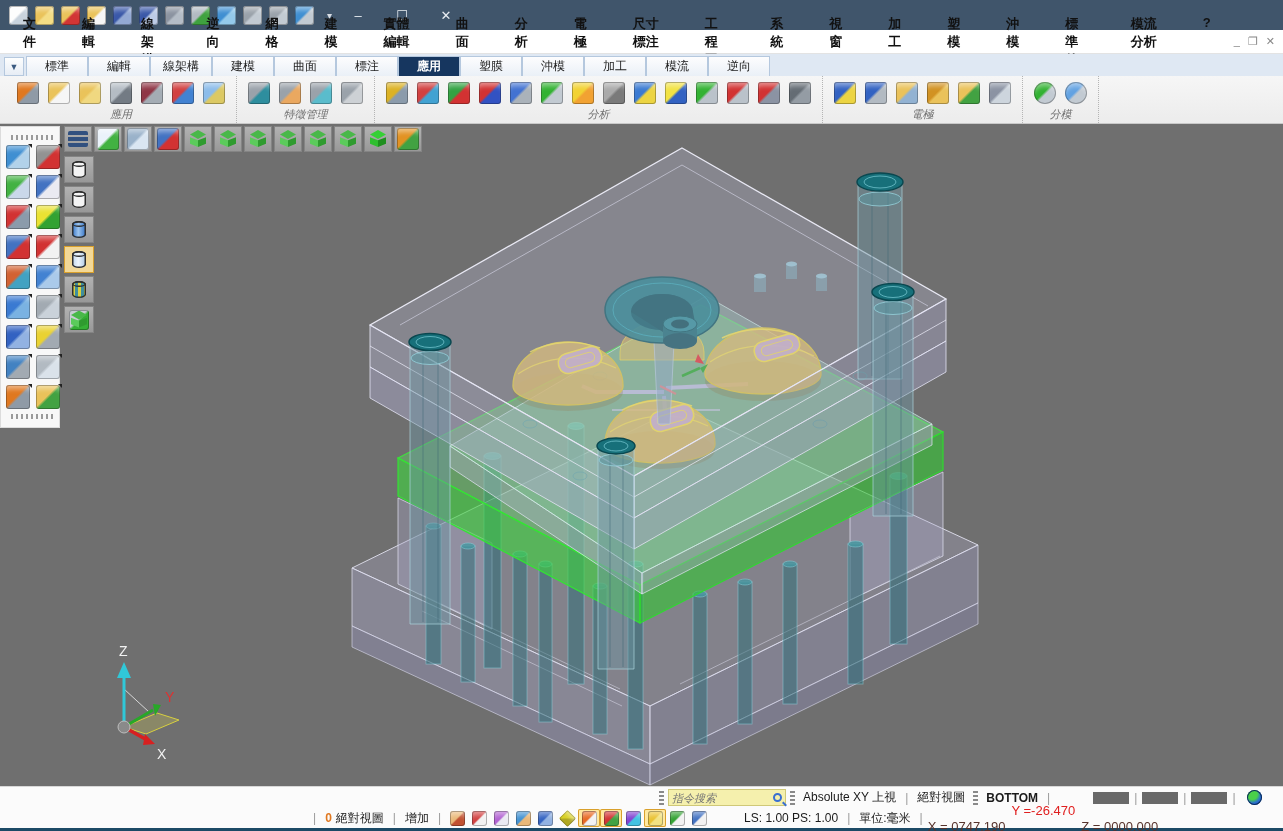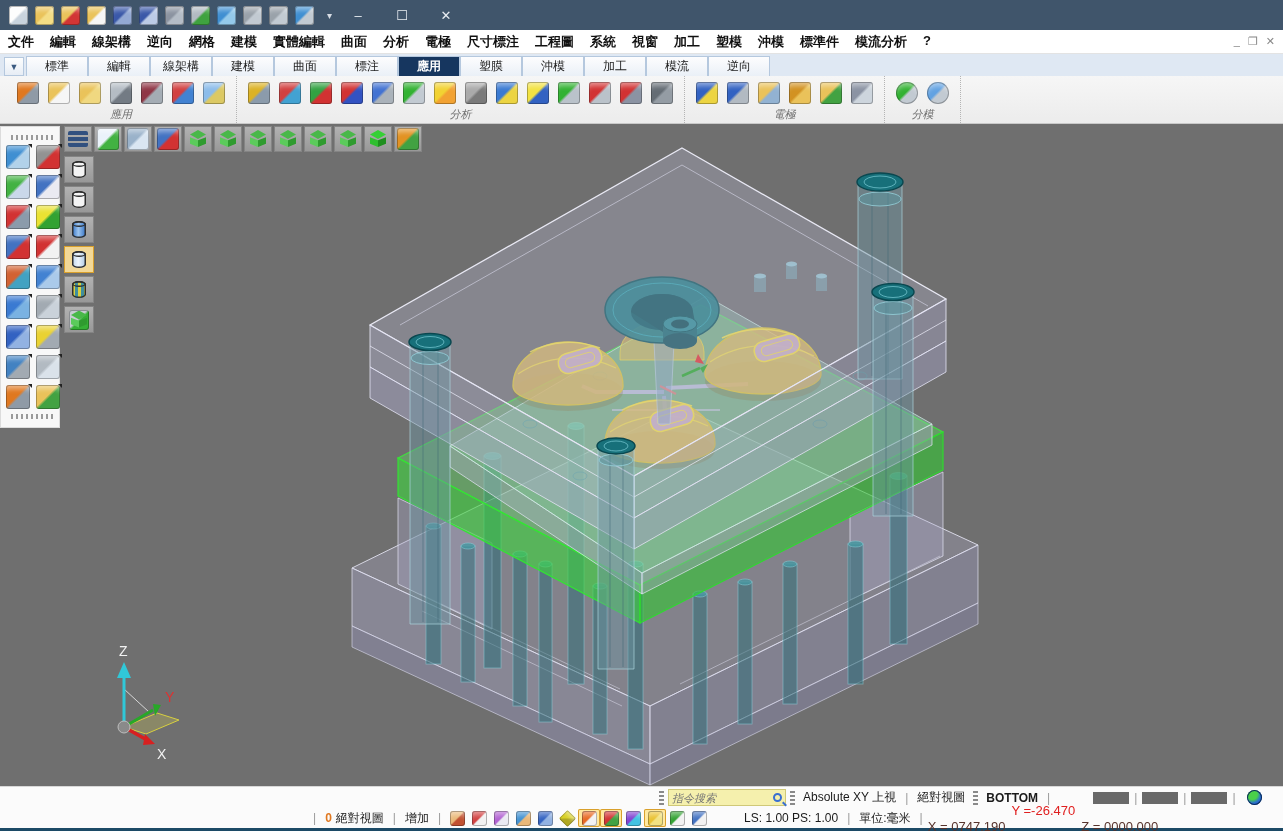--- a/index.html
+++ b/index.html
@@ -10,21 +10,21 @@
   .titlebar{height:30px;background:#40556b;display:flex;align-items:center;color:#fff;flex:0 0 30px;}
   .qa{display:flex;align-items:center;gap:5px;padding:0 8px;}
   .qa .ig{width:19px;height:19px;}
   .qa-caret{color:#d7dde4;font-size:10px;padding:0 4px;}
   .title-text{flex:1;text-align:center;font-size:13px;color:#fff;letter-spacing:.2px;}
   .wctl{display:flex;}
   .wctl span{width:44px;height:30px;display:flex;align-items:center;justify-content:center;font-size:13px;color:#e8edf2;}
 
   
   .menubar{height:24px;background:#fff;display:flex;align-items:center;flex:0 0 24px;border-bottom:1px solid #e3e3e3;}
-  .menubar .mi{font-size:13px;font-weight:bold;color:#111;padding:0 8px;cursor:default;}
+  .menubar .mi{font-size:13px;font-weight:bold;color:#111;padding:0 23px;cursor:default;}
   .mdi-ctl{margin-left:auto;display:flex;gap:8px;padding-right:8px;color:#888;font-size:11px;}
 
   
   .tabrow{height:22px;background:#dfe8f3;display:flex;align-items:flex-end;flex:0 0 22px;padding-left:4px;}
   .tab-drop{width:20px;height:19px;border:1px solid #b5c8de;background:linear-gradient(#fdfefe,#e7edf5);font-size:9px;color:#3a5a80;display:flex;align-items:center;justify-content:center;margin-right:2px;}
   .tab{height:20px;min-width:62px;padding:0 12px;border:1px solid #b5c8de;border-bottom:none;background:linear-gradient(#fdfdfe,#eaf0f7);display:flex;align-items:center;justify-content:center;font-size:12px;color:#222;}
   .tab.active{background:#16365f;color:#fff;font-weight:bold;}
 
   
   .ribbon{height:48px;background:linear-gradient(#f6f6f6,#ececec);display:flex;flex:0 0 48px;border-bottom:1px solid #c9c9c9;padding-left:6px;}
@@ -216,20 +216,37 @@
             <i class="ig"></i>
           </button>
           <button class="icobtn" style="--c1: #8cbcea; --c2: #dcc964;">
             <i class="ig"></i>
           </button>
         </div>
       <div class="rlabel">應用</div>
     </div>
     <div class="rgroup">
       <div class="ricons">
+          <button class="icobtn" style="--c1: #9aa2aa; --c2: #2e8e9e;">
+            <i class="ig"></i>
+          </button>
+          <button class="icobtn" style="--c1: #9aa2aa; --c2: #eaa860;">
+            <i class="ig"></i>
+          </button>
+          <button class="icobtn" style="--c1: #9aa2aa; --c2: #5abccc;">
+            <i class="ig"></i>
+          </button>
+          <button class="icobtn" style="--c1: #9aa2aa; --c2: #cdd1d5;">
+            <i class="ig"></i>
+          </button>
+        </div>
+      <div class="rlabel">特徵管理</div>
+    </div>
+    <div class="rgroup">
+      <div class="ricons">
           <button class="icobtn" style="--c1: #dcb224; --c2: #8b9bab;">
             <i class="ig"></i>
           </button>
           <button class="icobtn" style="--c1: #d24040; --c2: #42a2d2;">
             <i class="ig"></i>
           </button>
           <button class="icobtn" style="--c1: #32a242; --c2: #d23232;">
             <i class="ig"></i>
           </button>
           <button class="icobtn" style="--c1: #d23232; --c2: #3252c2;">

